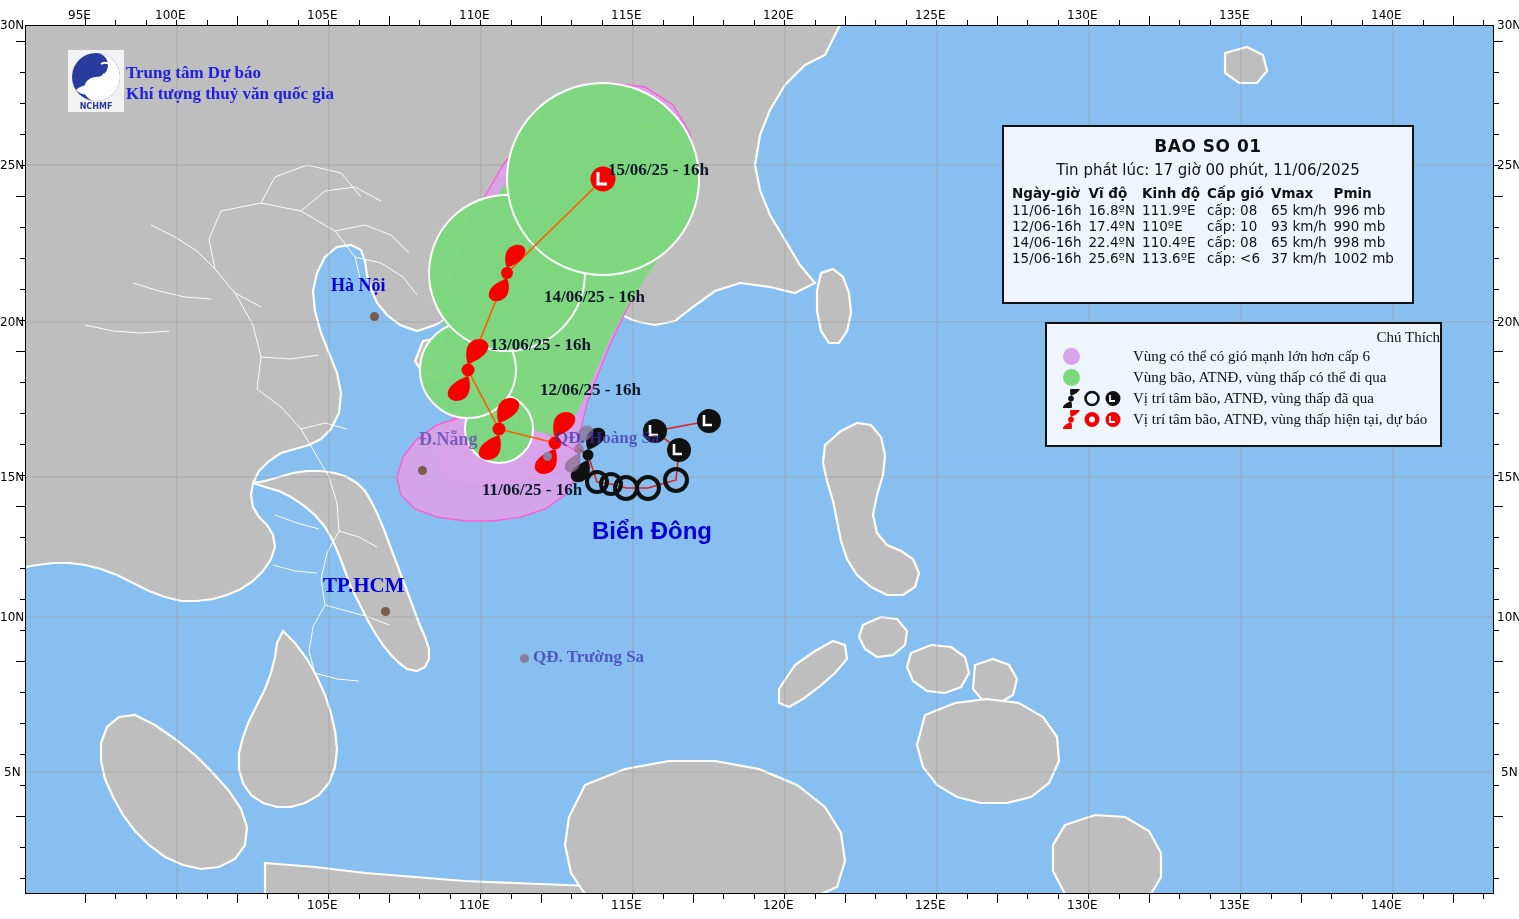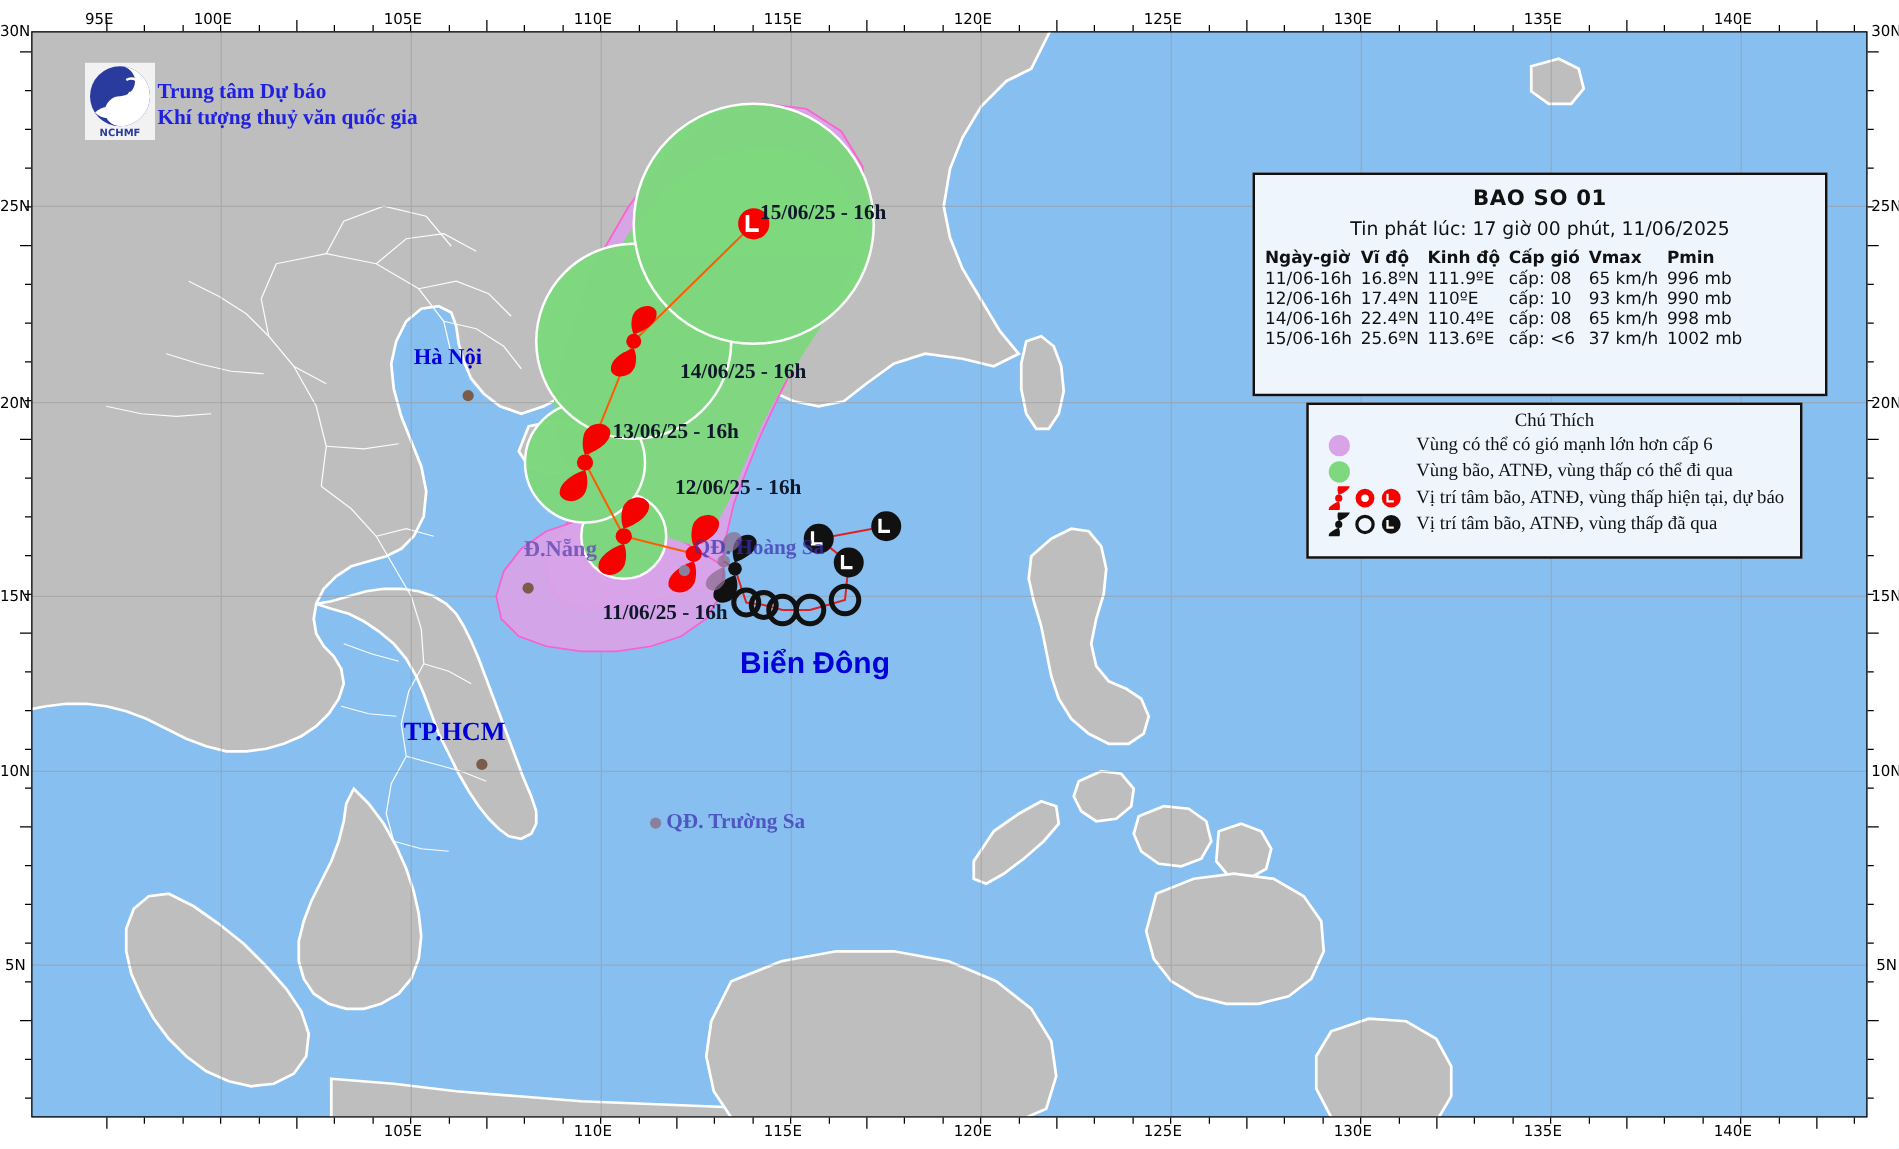--- a/index.html
+++ b/index.html
@@ -21,30 +21,30 @@
   .sea-lab{position:absolute;white-space:nowrap;font-family:"Liberation Sans",sans-serif;font-weight:bold;font-size:24px;color:#0000d8;}
   .city-dot{position:absolute;width:9px;height:9px;border-radius:50%;background:#7a5c4a;}
   .isl-dot{position:absolute;width:9px;height:9px;border-radius:50%;background:#8a7f9c;}
   .isl-lab{position:absolute;white-space:nowrap;font-family:"Liberation Serif",serif;font-weight:bold;font-size:17px;color:#3b2fb0;opacity:.72;}
 
   
   #logo-box{position:absolute;left:68px;top:50px;width:56px;height:62px;}
   #logo-cap{position:absolute;left:126px;top:62px;font-family:"Liberation Serif",serif;font-weight:bold;font-size:17px;color:#2020e0;line-height:21px;}
 
   
-  #info{position:absolute;left:1002px;top:138px;width:460px;height:179px;background:#eef5fd;border:2px solid #111;box-sizing:border-box;}
+  #info{position:absolute;left:1002px;top:125px;width:412px;height:179px;background:#eef5fd;border:2px solid #111;box-sizing:border-box;}
   #info .ttl{text-align:center;font-family:"DejaVu Sans",sans-serif;font-weight:bold;font-size:17px;color:#111;margin-top:9px;letter-spacing:.5px;}
   #info .sub{text-align:center;font-family:"DejaVu Sans",sans-serif;font-size:15px;color:#111;margin-top:5px;}
   #info table{border-collapse:collapse;margin:6px 0 0 8px;font-family:"DejaVu Sans",sans-serif;font-size:13.5px;color:#111;}
   #info th{font-weight:bold;text-align:left;padding:0 7px 1px 0;white-space:nowrap;}
   #info td{padding:0 7px 0 0;white-space:nowrap;}
 
   
   #legend{position:absolute;left:1045px;top:322px;width:397px;height:125px;background:#eef5fd;border:2px solid #111;box-sizing:border-box;}
-  #legend .lttl{text-align:center;font-family:"Liberation Serif",serif;font-size:15px;color:#111;margin-top:5px;}
+  #legend .lttl{text-align:right;font-family:"Liberation Serif",serif;font-size:15px;color:#111;margin-top:5px;}
   #legend .lrow{display:flex;align-items:center;height:21px;margin-left:8px;}
   #legend .sw{width:70px;display:flex;align-items:center;justify-content:flex-start;padding-left:8px;gap:4px;}
   #legend .ltxt{font-family:"Liberation Serif",serif;font-size:15px;color:#111;white-space:nowrap;}
   .dotsw{width:17px;height:17px;border-radius:50%;display:inline-block;}
 </style>
 </head>
 <body>
 
 <div id="stage">
 
@@ -414,53 +414,53 @@
       <div class="sw">
         <span class="dotsw" style="background:#7ed87e;"></span>
       </div>
       <div class="ltxt">Vùng bão, ATNĐ, vùng thấp có thể đi qua</div>
     </div>
 
     <div class="lrow">
       <div class="sw">
         <svg width="62" height="19" viewBox="0 0 62 19">
           <g transform="translate(8,9.5) scale(0.52)">
-            <circle cx="0" cy="0" r="5.5" fill="#f60000"></circle>
-            <path d="M0,-5 C10,-9 19,-15 17,-23 C14,-30 2,-28 -1,-19 C-3,-12 -1,-7 0,-5 Z" fill="#f60000"></path>
-            <path d="M0,5 C-10,9 -19,15 -17,23 C-14,30 -2,28 1,19 C3,12 1,7 0,5 Z" fill="#f60000"></path>
-          </g>
+            <circle cx="0" cy="0" r="5.5" fill="#111"></circle>
+            <path d="M0,-5 C10,-9 19,-15 17,-23 C14,-30 2,-28 -1,-19 C-3,-12 -1,-7 0,-5 Z" fill="#111"></path>
+            <path d="M0,5 C-10,9 -19,15 -17,23 C-14,30 -2,28 1,19 C3,12 1,7 0,5 Z" fill="#111"></path>
+          </g>
+          <circle cx="29" cy="9.5" r="6.5" fill="none" stroke="#111" stroke-width="2.6"></circle>
           <g>
-            <circle cx="29" cy="9.5" r="7.5" fill="#f60000"></circle>
-            <circle cx="29" cy="9.5" r="3" fill="#fff"></circle>
-          </g>
-          <g>
-            <circle cx="50" cy="9.5" r="7.5" fill="#f60000"></circle>
+            <circle cx="50" cy="9.5" r="7.5" fill="#111"></circle>
             <path d="M47,6 l0,6 l5,0" stroke="#fff" stroke-width="1.8" fill="none"></path>
           </g>
         </svg>
       </div>
-      <div class="ltxt">Vị trí tâm bão, ATNĐ, vùng thấp hiện tại, dự báo</div>
+      <div class="ltxt">Vị trí tâm bão, ATNĐ, vùng thấp đã qua</div>
     </div>
 
     <div class="lrow">
       <div class="sw">
         <svg width="62" height="19" viewBox="0 0 62 19">
           <g transform="translate(8,9.5) scale(0.52)">
-            <circle cx="0" cy="0" r="5.5" fill="#111"></circle>
-            <path d="M0,-5 C10,-9 19,-15 17,-23 C14,-30 2,-28 -1,-19 C-3,-12 -1,-7 0,-5 Z" fill="#111"></path>
-            <path d="M0,5 C-10,9 -19,15 -17,23 C-14,30 -2,28 1,19 C3,12 1,7 0,5 Z" fill="#111"></path>
-          </g>
-          <circle cx="29" cy="9.5" r="6.5" fill="none" stroke="#111" stroke-width="2.6"></circle>
+            <circle cx="0" cy="0" r="5.5" fill="#f60000"></circle>
+            <path d="M0,-5 C10,-9 19,-15 17,-23 C14,-30 2,-28 -1,-19 C-3,-12 -1,-7 0,-5 Z" fill="#f60000"></path>
+            <path d="M0,5 C-10,9 -19,15 -17,23 C-14,30 -2,28 1,19 C3,12 1,7 0,5 Z" fill="#f60000"></path>
+          </g>
           <g>
-            <circle cx="50" cy="9.5" r="7.5" fill="#111"></circle>
+            <circle cx="29" cy="9.5" r="7.5" fill="#f60000"></circle>
+            <circle cx="29" cy="9.5" r="3" fill="#fff"></circle>
+          </g>
+          <g>
+            <circle cx="50" cy="9.5" r="7.5" fill="#f60000"></circle>
             <path d="M47,6 l0,6 l5,0" stroke="#fff" stroke-width="1.8" fill="none"></path>
           </g>
         </svg>
       </div>
-      <div class="ltxt">Vị trí tâm bão, ATNĐ, vùng thấp đã qua</div>
+      <div class="ltxt">Vị trí tâm bão, ATNĐ, vùng thấp hiện tại, dự báo</div>
     </div>
   </div>
 
 <div class="tick" style="left: 85px; top: 16px; width: 1px; height: 9px;"></div>
     <div class="tick" style="left: 85px; top: 894px; width: 1px; height: 9px;"></div>
     <div class="tick" style="left: 115px; top: 20px; width: 1px; height: 5px;"></div>
     <div class="tick" style="left: 115px; top: 894px; width: 1px; height: 5px;"></div>
     <div class="tick" style="left: 146px; top: 20px; width: 1px; height: 5px;"></div>
     <div class="tick" style="left: 146px; top: 894px; width: 1px; height: 5px;"></div>
     <div class="tick" style="left: 176px; top: 20px; width: 1px; height: 5px;"></div>

